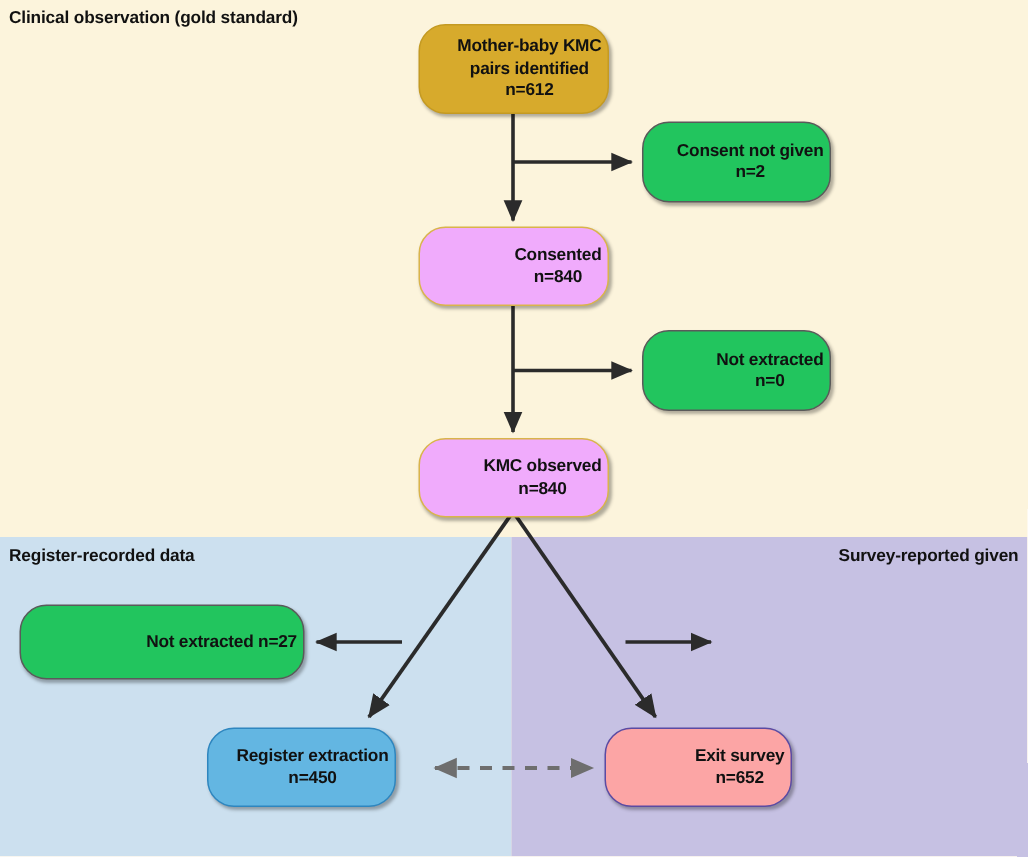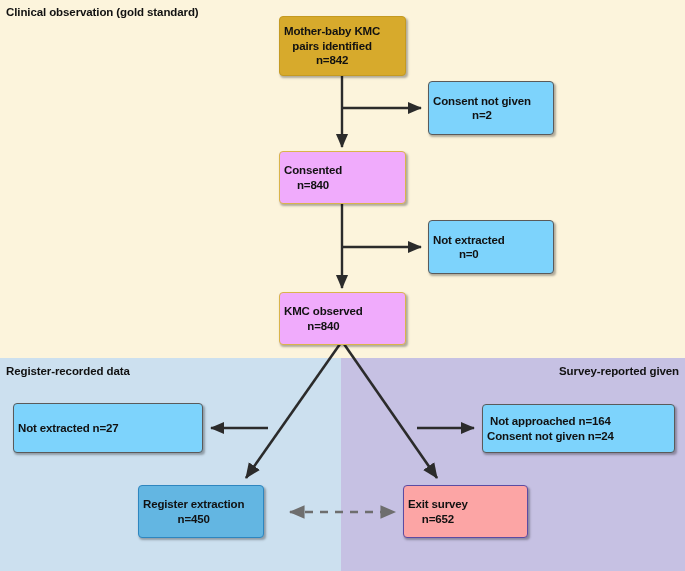--- a/index.html
+++ b/index.html
@@ -41,41 +41,41 @@
   }
   #title-clinical { left: 6px; top: 6px; }
   #title-register { left: 6px; top: 365px; }
   #title-survey   { right: 6px; top: 365px; }
 
   .node {
     position: absolute;
     box-sizing: border-box;
     display: flex;
     align-items: center;
-    justify-content: flex-start;
+    justify-content: flex-end;
     text-align: center;
-    border-radius: 4px;
+    border-radius: 18px;
     font-size: 11.5px;
     font-weight: bold;
     line-height: 14.5px;
     color: #111111;
     letter-spacing: -0.15px;
     box-shadow: 1.5px 2px 2.2px rgba(0,0,0,0.30);
     padding: 0 4px;
   }
   .node-gold-dark {
     background: #D7AA2C;
     border: 1.6px solid #C49A22;
   }
   .node-gold-light {
     background: #f0abfc;
     border: 1.6px solid #D9B44B;
   }
   .node-white {
-    background: #7dd3fc;
+    background: #22c55e;
     border: 1.7px solid #5A5A5A;
   }
   .node-blue {
     background: #63B6E2;
     border: 1.7px solid #2E86BF;
   }
   .node-purple {
     background: #fca5a5;
     border: 1.7px solid #5B4BA3;
   }
@@ -145,21 +145,21 @@
 
     <g>
       <path d="M290,512 L395,512" stroke="#6e6e6e" stroke-width="2.6" stroke-dasharray="8 7" fill="none" marker-end="url(#ah-gray)" marker-start="url(#ah-gray-start)"></path>
     </g>
   </svg>
 
   <div class="node node-gold-dark" style="left:279px; top:16px; width:127px; height:60px;">
     <span>
       <span>Mother-baby KMC</span><br>
       <span>pairs identified</span><br>
-      <span>n=842</span>
+      <span>n=612</span>
     </span>
   </div>
 
   <div class="node node-white" style="left:428px; top:81px; width:126px; height:54px;">
     <span>
       <span>Consent not given</span><br>
       <span>n=2</span>
     </span>
   </div>
 
@@ -181,26 +181,20 @@
     <span>
       <span>KMC observed</span><br>
       <span>n=840</span>
     </span>
   </div>
 
   <div class="node node-white" style="left:13px; top:403px; width:190px; height:50px;">
     <span>Not extracted n=27</span>
   </div>
 
-  <div class="node node-white" style="left:482px; top:404px; width:193px; height:49px;">
-    <span>
-      <span>Not approached n=164</span><br>
-      <span>Consent not given n=24</span>
-    </span>
-  </div>
 
   <div class="node node-blue" style="left:138px; top:485px; width:126px; height:53px;">
     <span>
       <span>Register extraction</span><br>
       <span>n=450</span>
     </span>
   </div>
 
   <div class="node node-purple" style="left:403px; top:485px; width:125px; height:53px;">
     <span>

